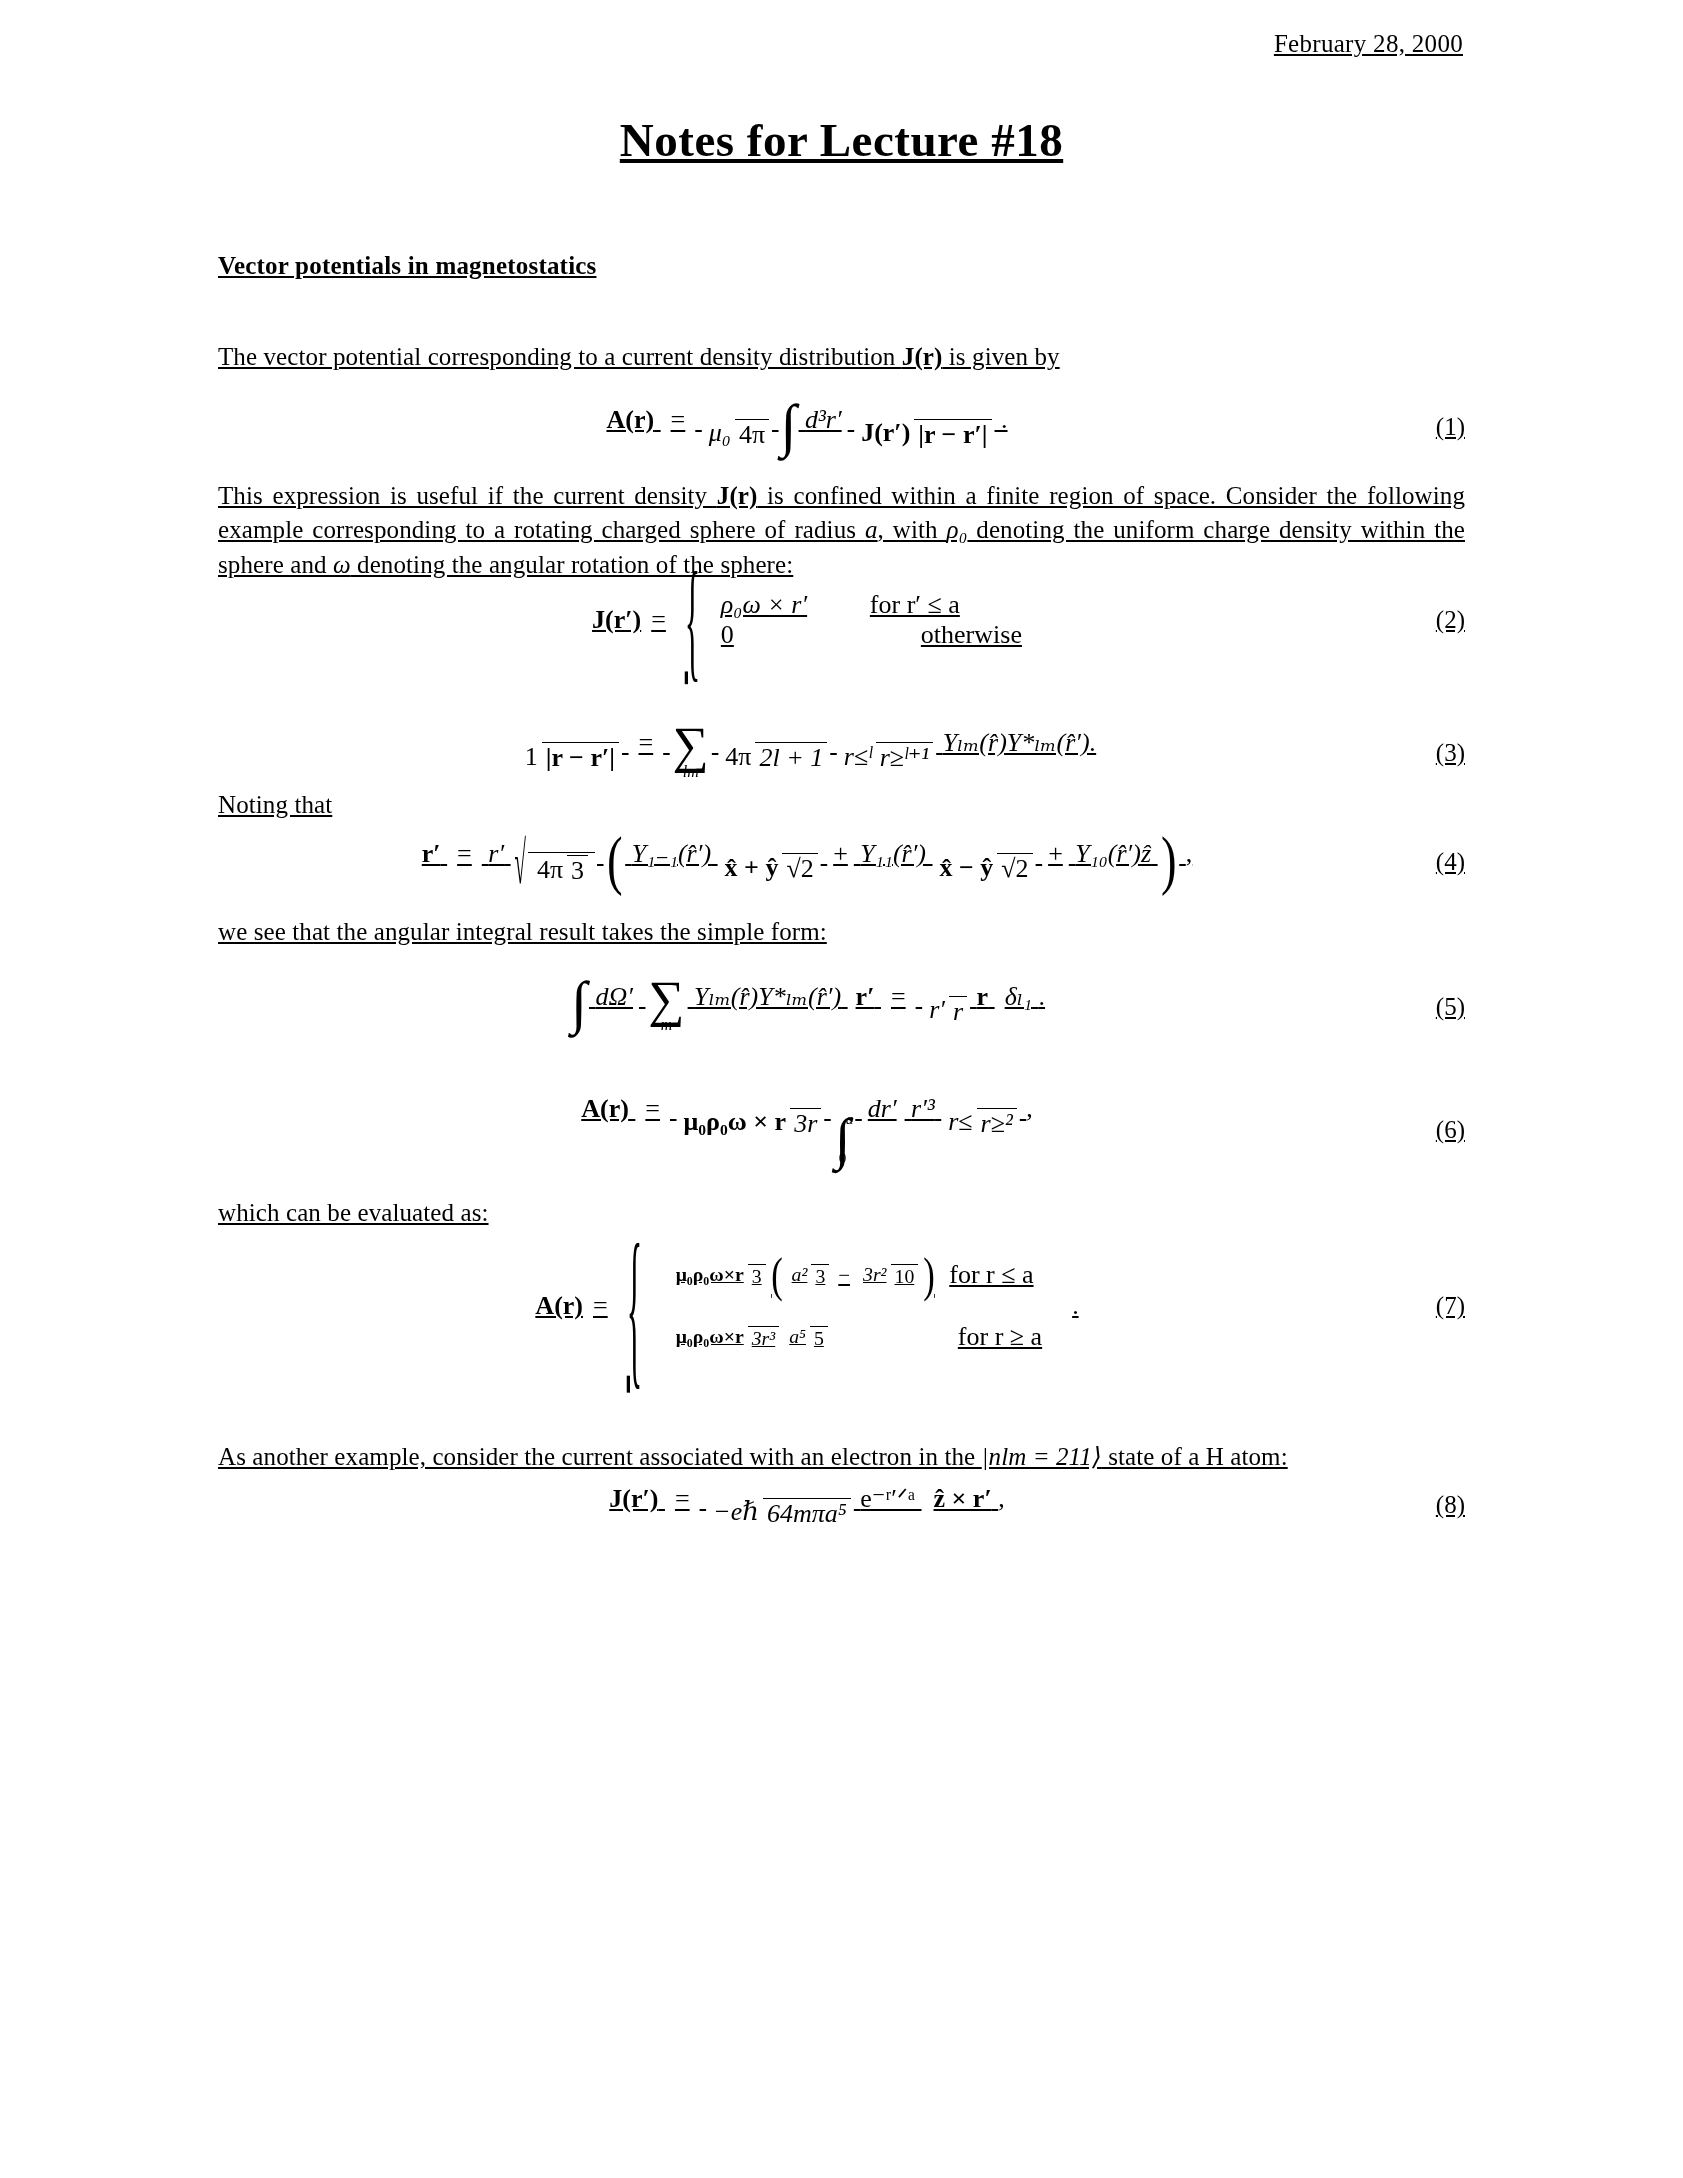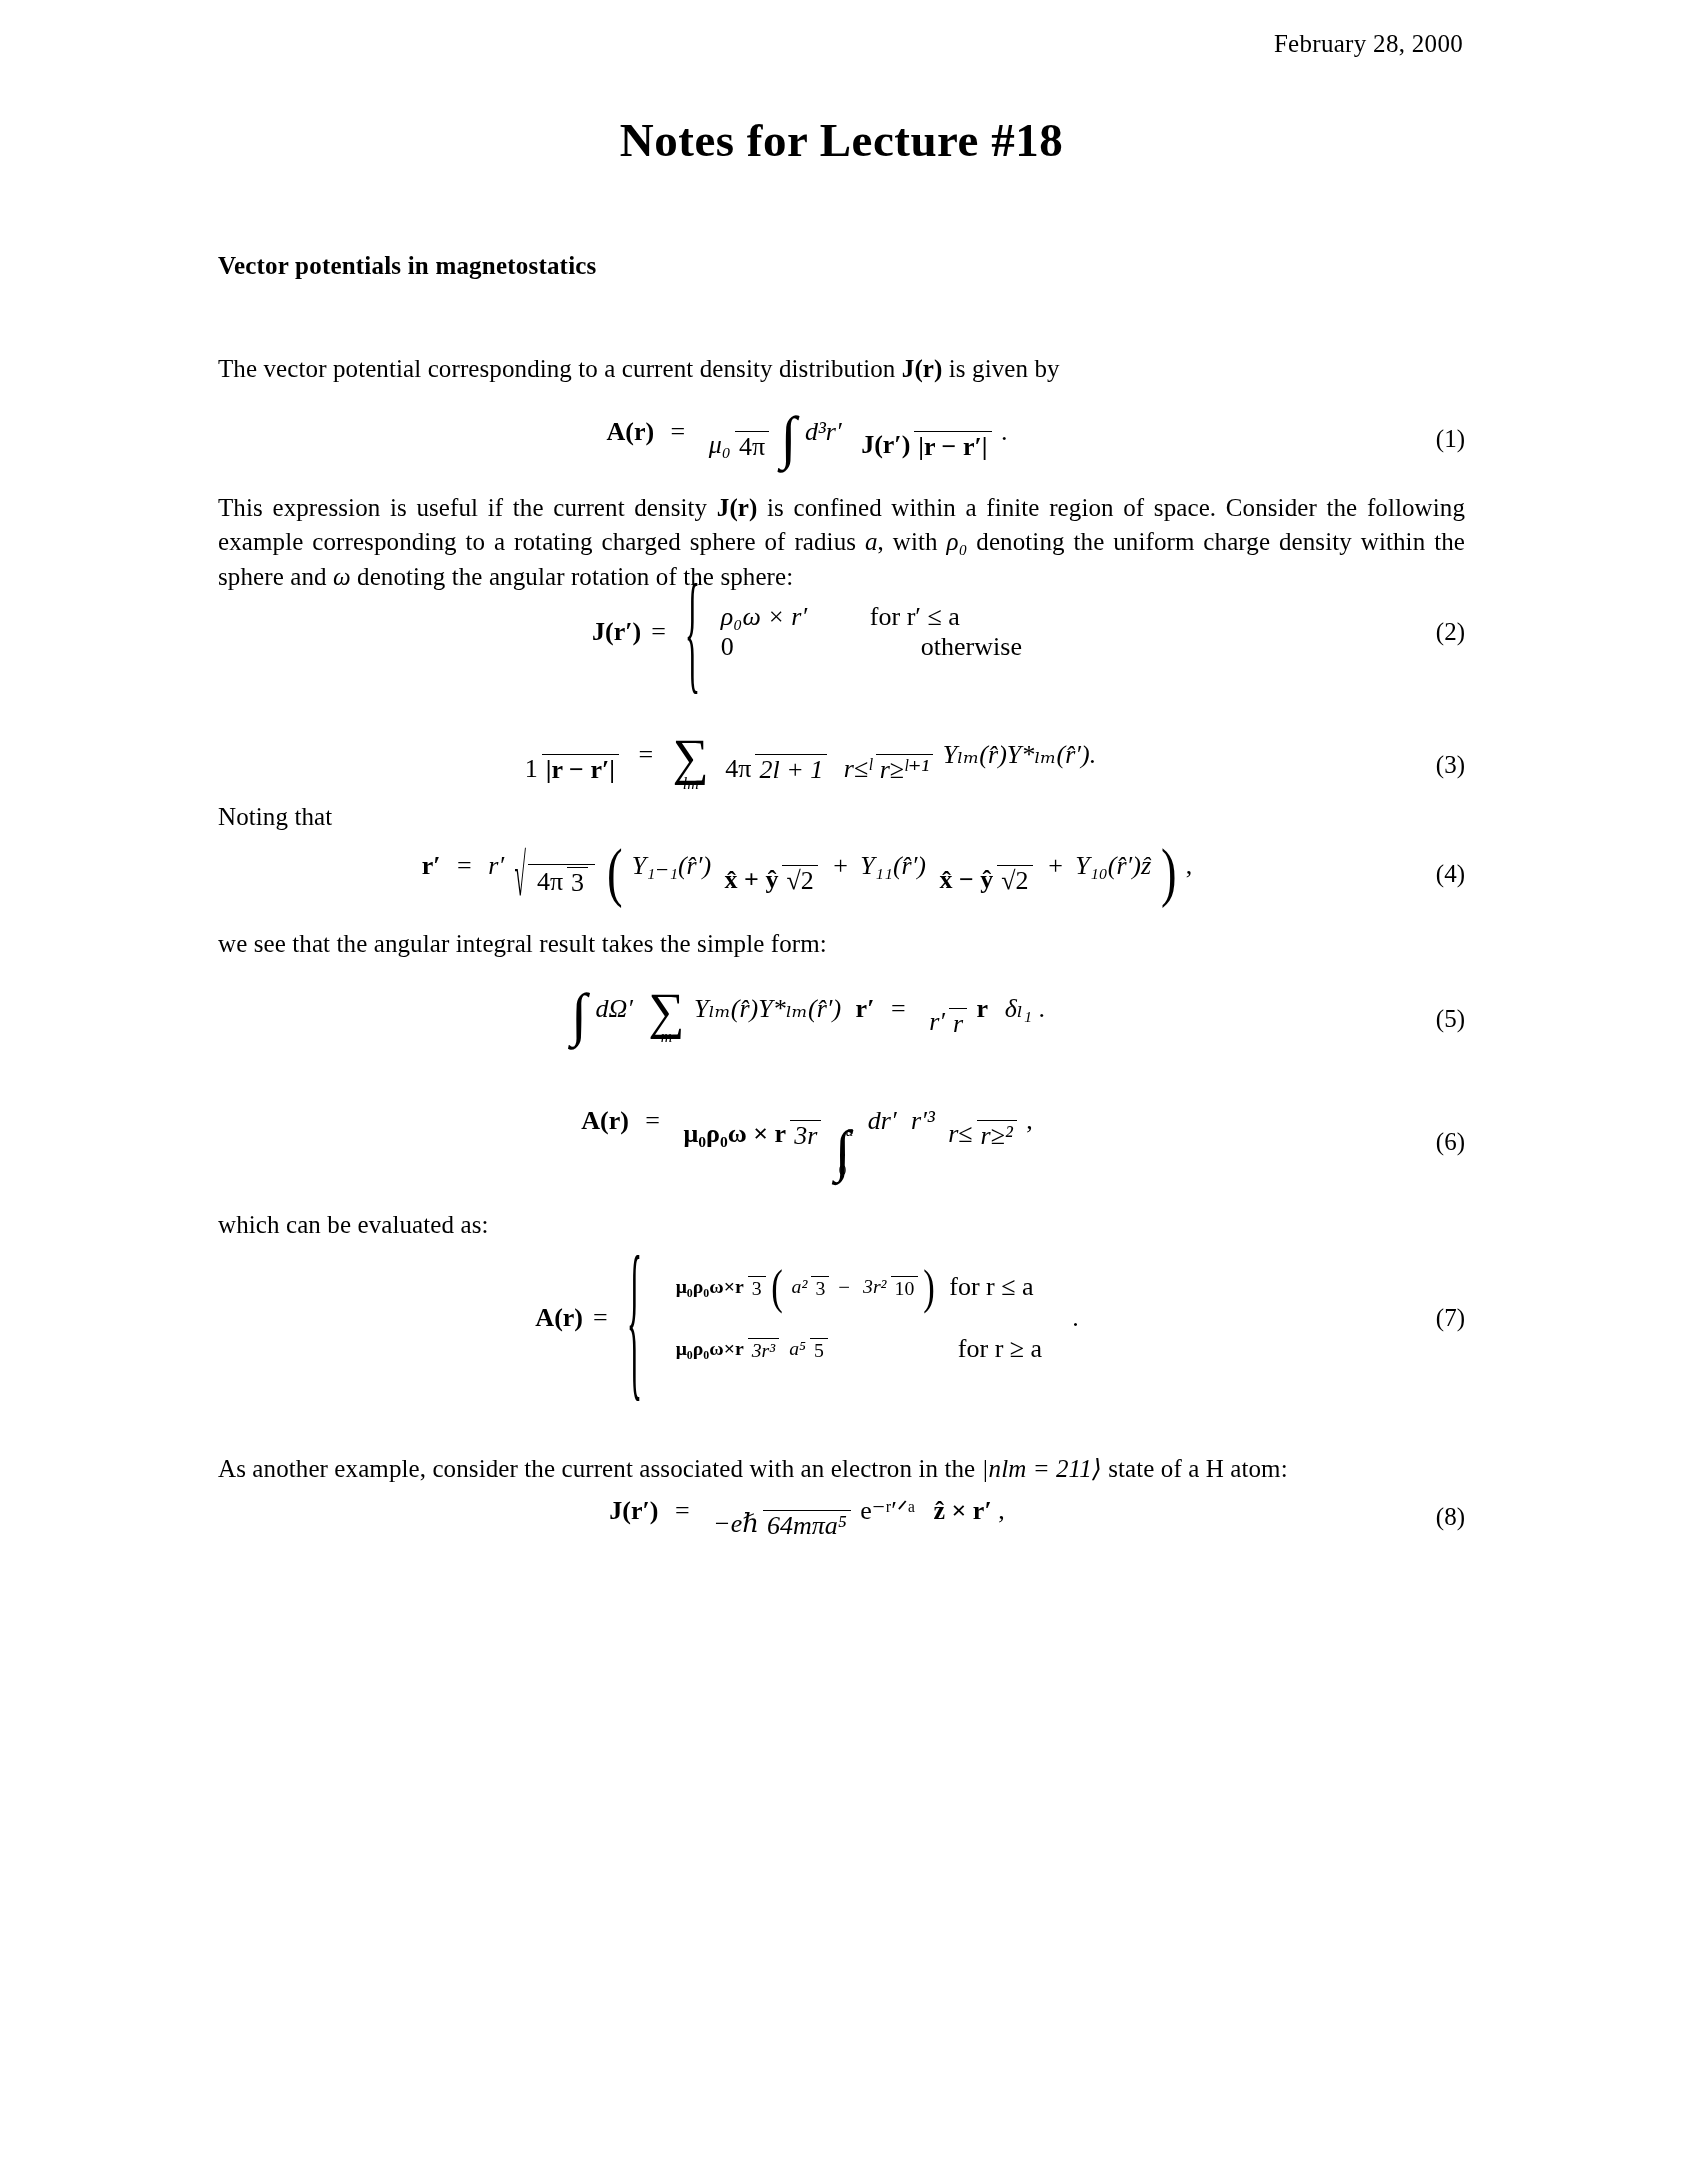--- a/index.html
+++ b/index.html
@@ -14,20 +14,21 @@
     color: #000000;
     position: relative;
     overflow: hidden;
   }
   .page {
     width: 1683px;
     height: 2178px;
     box-sizing: border-box;
     padding: 30px 0 0 0;
     position: relative;
+    text-decoration: underline;
   }
   .content {
     width: 1247px;
     margin: 0 auto;
     position: relative;
   }
   
   .date-line {
     text-align: right;
     font-size: 25px;
@@ -40,21 +41,21 @@
     text-align: center;
     font-size: 47px;
     font-weight: bold;
     margin: 55px 0 0 0;
     letter-spacing: 0.5px;
   }
   
   .section-heading {
     font-size: 25px;
     font-weight: bold;
-    margin: 85px 0 12px 0;
+    margin: 85px 0 0 0;
     letter-spacing: 0.2px;
   }
   
   p.body {
     font-size: 25px;
     line-height: 1.38;
     text-align: justify;
     text-justify: inter-word;
     margin: 0;
     letter-spacing: 0.1px;

